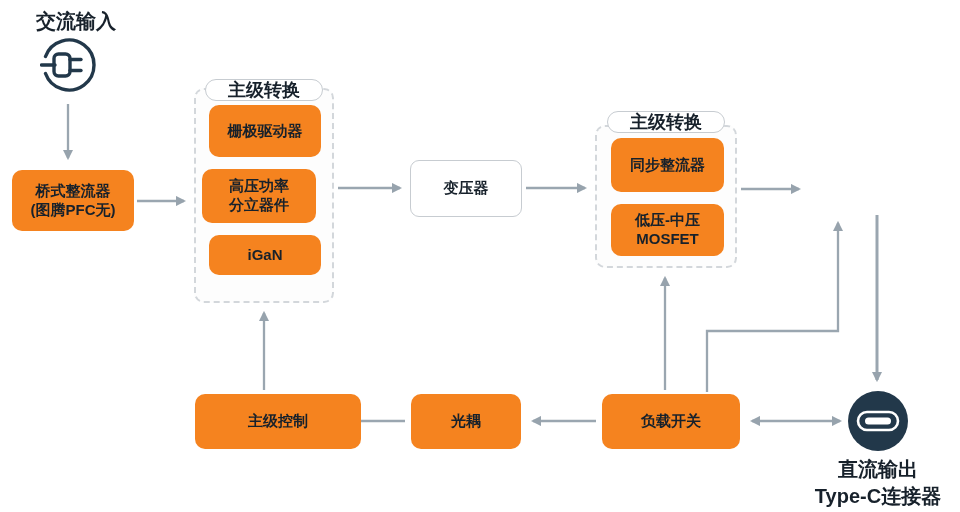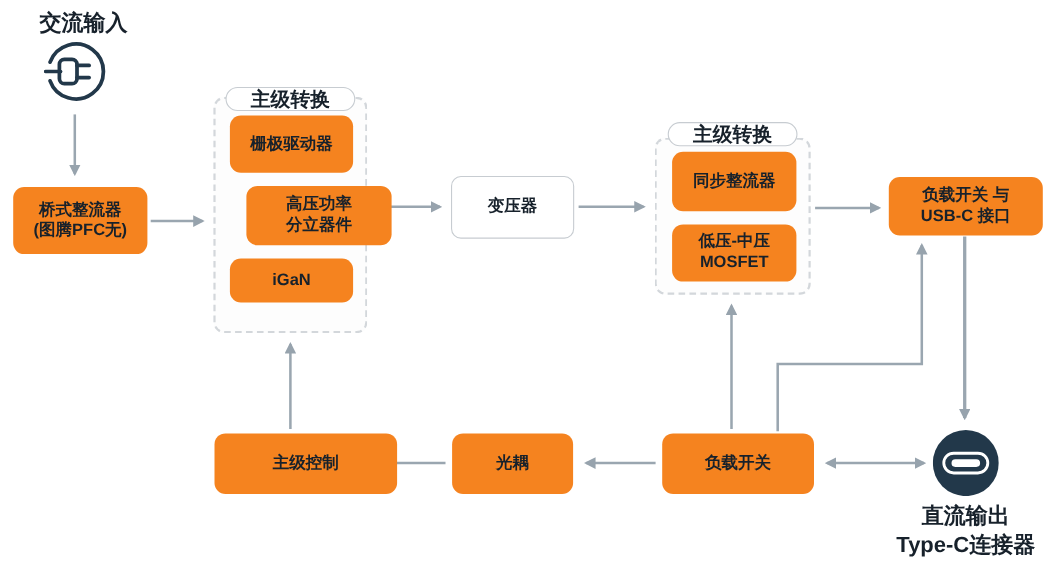--- a/index.html
+++ b/index.html
@@ -71,36 +71,34 @@
       </g>
     </svg>
   </div>
 
   <div class="node orange" style="left:12px;top:170px;width:122px;height:61px;">桥式整流器
 (图腾PFC无)</div>
 
   <div class="group" style="left:194px;top:88px;width:140px;height:215px;">
     <div class="pill" style="top:-11px;">主级转换</div>
     <div class="node orange" style="left:13px;top:15px;width:112px;height:52px;">栅极驱动器</div>
-    <div class="node orange" style="left:28px;top:79px;width:132px;height:54px;">高压功率
+    <div class="node orange" style="left:6px;top:79px;width:114px;height:54px;">高压功率
 分立器件</div>
     <div class="node orange" style="left:13px;top:145px;width:112px;height:40px;">iGaN</div>
   </div>
 
   <div class="node whitebox" style="left:410px;top:160px;width:112px;height:57px;">变压器</div>
 
   <div class="group" style="left:595px;top:125px;width:142px;height:143px;">
     <div class="pill" style="top:-16px;">主级转换</div>
     <div class="node orange" style="left:14px;top:11px;width:113px;height:54px;">同步整流器</div>
     <div class="node orange" style="left:14px;top:77px;width:113px;height:52px;">低压-中压
 MOSFET</div>
   </div>
 
-  <div class="node orange" style="left:808px;top:161px;width:140px;height:53px;">负载开关 与
-USB-C 接口</div>
 
   <div class="node orange" style="left:195px;top:394px;width:166px;height:55px;">主级控制</div>
   <div class="node orange" style="left:411px;top:394px;width:110px;height:55px;">光耦</div>
   <div class="node orange" style="left:602px;top:394px;width:138px;height:55px;">负载开关</div>
 
   <div class="icon-wrap" style="left:848px;top:391px;width:60px;height:60px;">
     <svg width="60" height="60" viewBox="0 0 60 60" xmlns="http://www.w3.org/2000/svg">
       <circle cx="30" cy="30" r="30" fill="#22384A"></circle>
       <rect x="10" y="21" width="40" height="18" rx="9" fill="none" stroke="#ffffff" stroke-width="2.6"></rect>
       <rect x="17" y="26.5" width="26" height="7" rx="3.5" fill="#ffffff"></rect>

